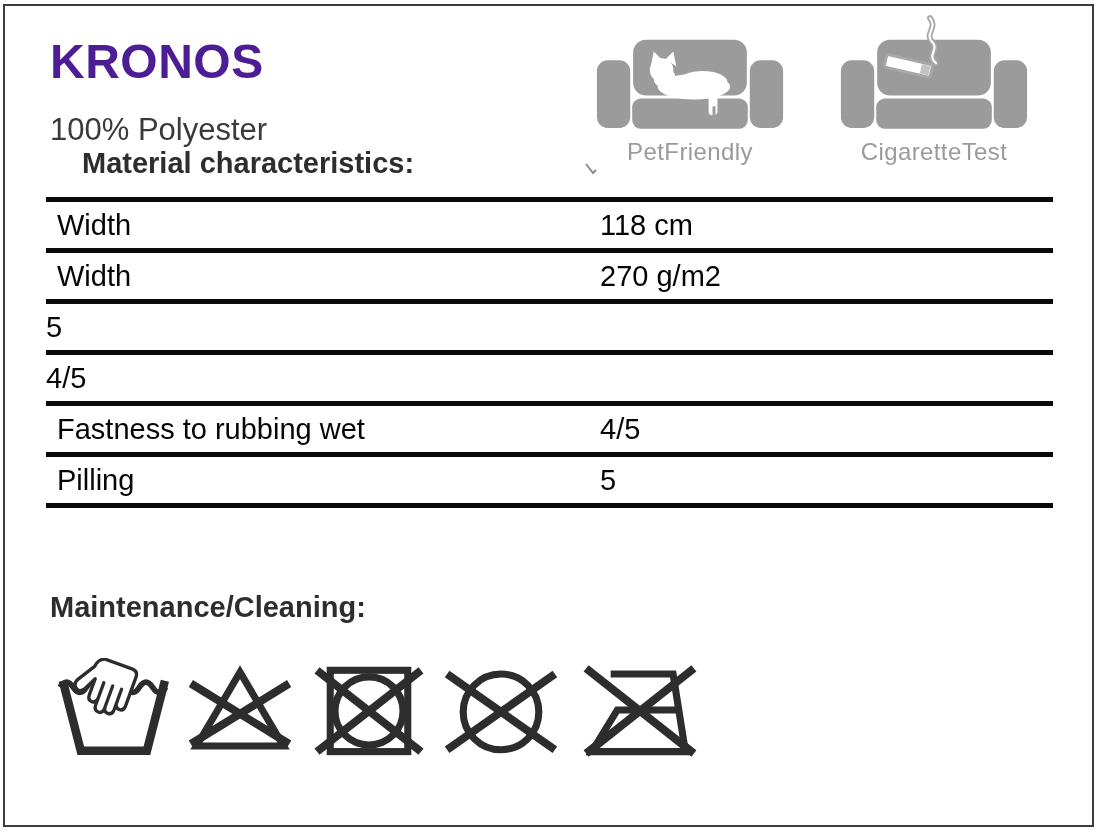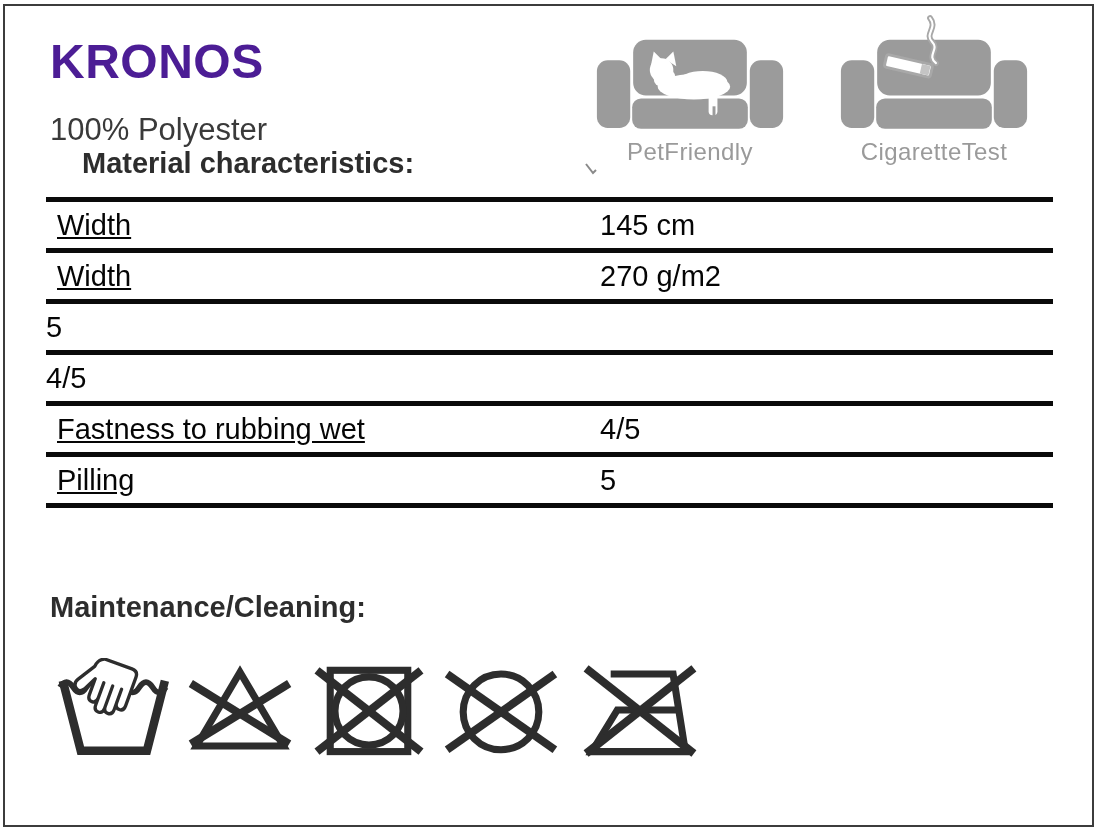--- a/index.html
+++ b/index.html
@@ -26,21 +26,21 @@
   .h-characteristics{left:46px;top:147px;margin-left:36px;}
   .h-maintenance{left:50px;top:591px;}
   
   .char-table{position:absolute;left:46px;top:197px;width:1007px;}
   .char-row{
     display:flex;align-items:center;height:46px;
     border-top:5px solid #0a0a0a;font-size:29px;color:#050505;
   }
   .char-row:last-child{border-bottom:5px solid #0a0a0a;}
   .char-label{width:554px;box-sizing:border-box;padding-left:11px;flex:none;
-    white-space:nowrap;overflow:hidden;text-decoration:underline;}
+    white-space:nowrap;overflow:hidden;}
   .char-value{flex:1;white-space:nowrap;overflow:hidden;}
   
   .care-row{position:absolute;left:53px;top:658px;display:flex;gap:13px;align-items:flex-start;}
   .care-row svg{display:block;}
 </style>
 </head>
 <body>
 
 <div class="frame"></div>
 
@@ -101,21 +101,21 @@
   <svg width="14" height="14" viewBox="0 0 14 14">
     <path d="M2,2 L9,11 L12,8" fill="none" stroke="#8a8a8a" stroke-width="2"></path>
   </svg>
 </span>
 
 <div class="section-heading h-characteristics">Material characteristics:</div>
 
 <div class="char-table" id="charTable">
   <div class="char-row">
     <div class="char-label">Width</div>
-    <div class="char-value">145 cm</div>
+    <div class="char-value">118 cm</div>
   </div>
 
   <div class="char-row">
     <div class="char-label">Width</div>
     <div class="char-value">270 g/m2</div>
   </div>
 
 
   <div class="char-row">
     <div class="char-value">5</div>

